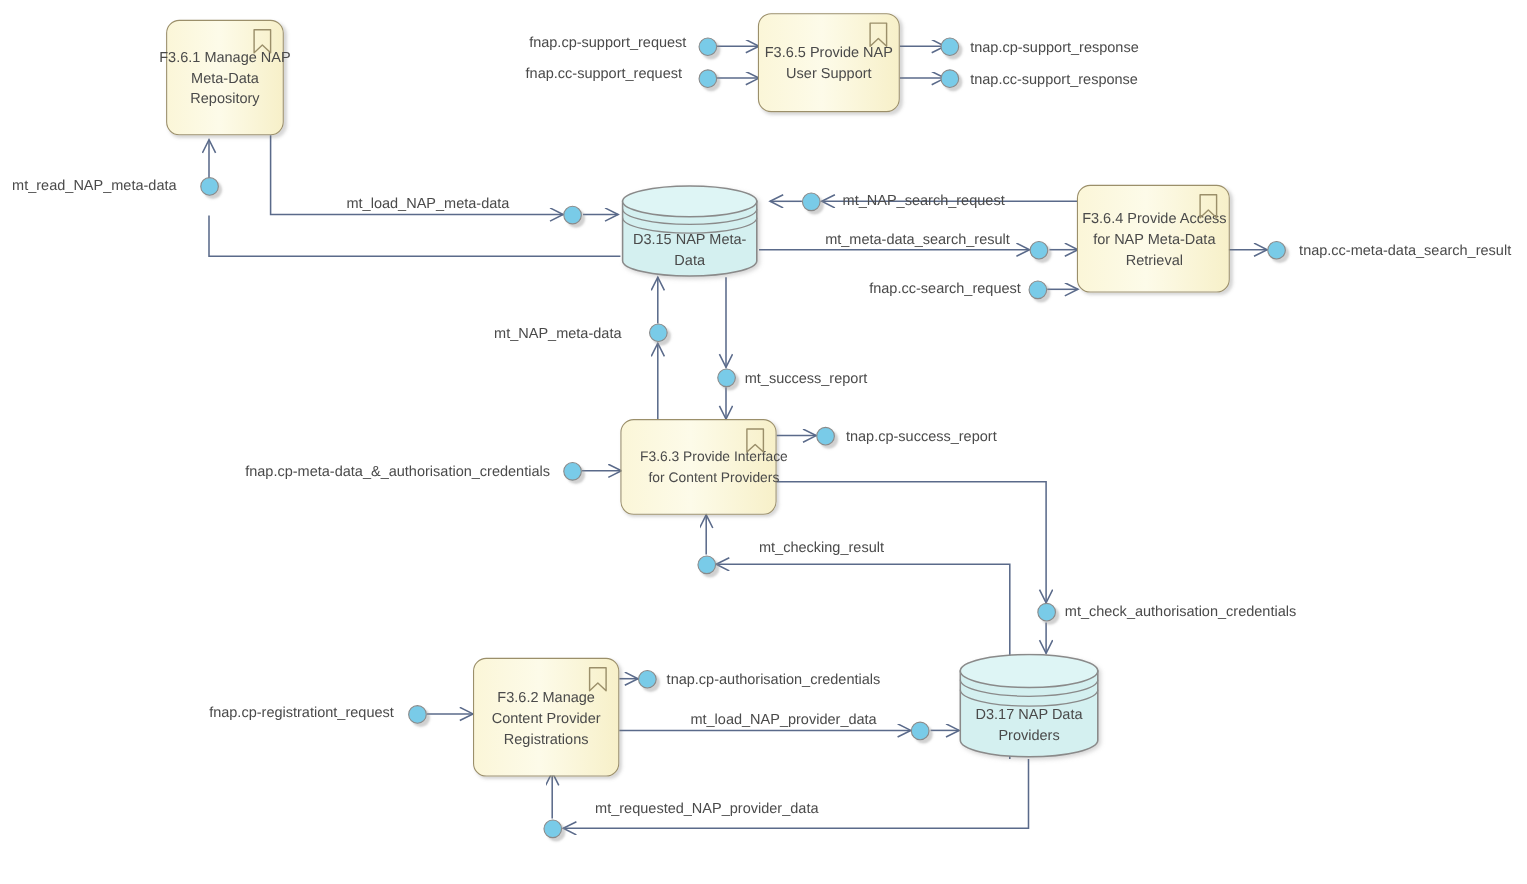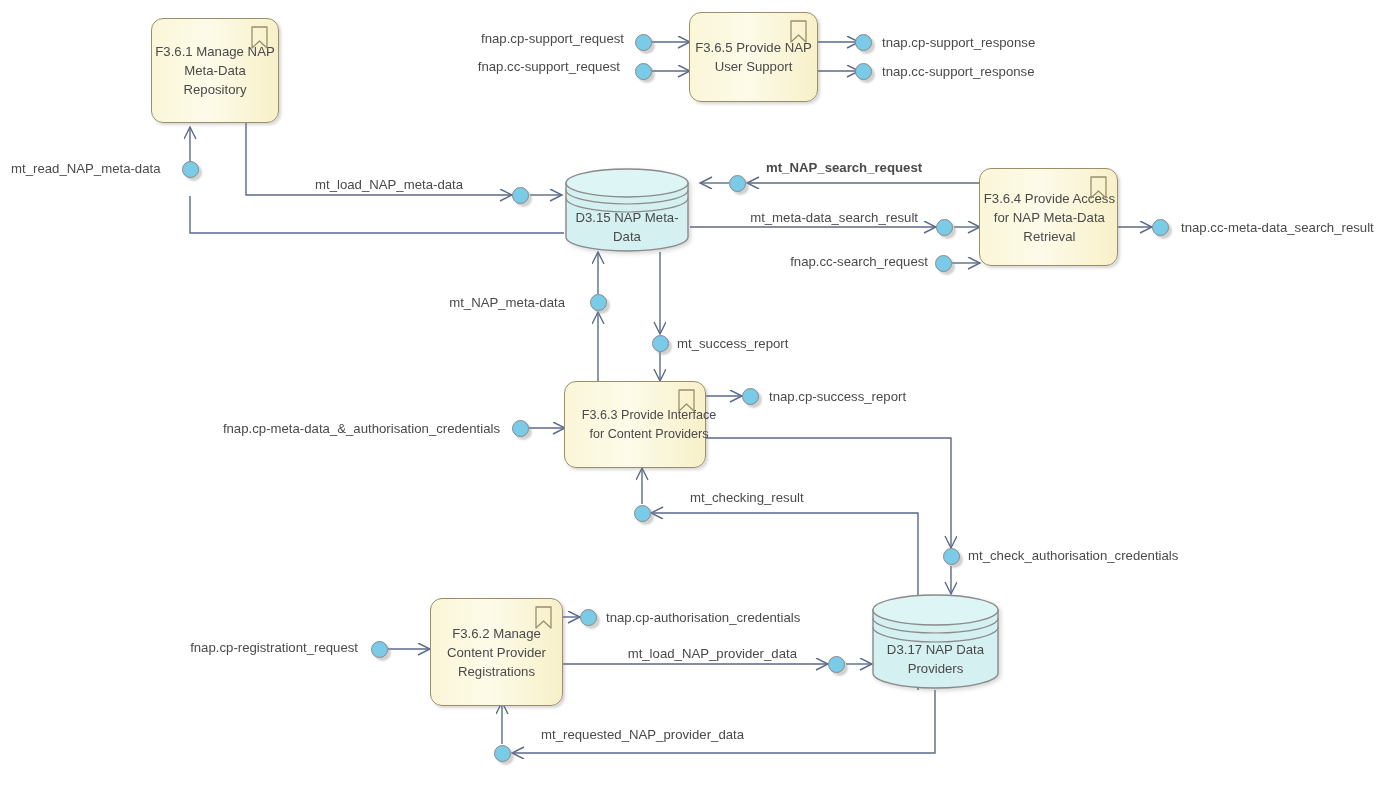--- a/index.html
+++ b/index.html
@@ -147,21 +147,21 @@
 
       <path d="M563,664 L828,664" marker-end="url(#ah)"></path>
       <path d="M846,664 L872,664" marker-end="url(#ah)"></path>
 
       <path d="M935,690 L935,753 L512,753" marker-end="url(#ah)"></path>
       <path d="M502,744 L502,702" marker-end="url(#ah)"></path>
 
     </g>
   </svg>
 
-  <div class="fnode" style="left:151px; top:18px; width:128px; height:105px;">
+  <div class="fnode" style="left:151px; top:18px; width:107px; height:105px;">
     <svg class="bookmark" viewBox="0 0 19 24">
       <path d="M2,1 L17,1 L17,22 L9.5,15 L2,22 Z" fill="none" stroke="#9b8f6a" stroke-width="1.3" stroke-linejoin="round"></path>
     </svg>
     <div class="ftext">
       <div>F3.6.1 Manage NAP</div>
       <div>Meta-Data</div>
       <div>Repository</div>
     </div>
   </div>
 
@@ -259,21 +259,21 @@
   <div class="port" style="left:494px; top:745px;"></div>
 
   <div class="elabel r" style="left:624px; top:31px;">fnap.cp-support_request</div>
   <div class="elabel r" style="left:620px; top:59px;">fnap.cc-support_request</div>
   <div class="elabel" style="left:882px; top:35px;">tnap.cp-support_response</div>
   <div class="elabel" style="left:882px; top:64px;">tnap.cc-support_response</div>
 
   <div class="elabel" style="left:11px; top:161px;">mt_read_NAP_meta-data</div>
   <div class="elabel" style="left:315px; top:177px;">mt_load_NAP_meta-data</div>
 
-  <div class="elabel" style="left:766px; top:160px;font-weight:bold;">mt_NAP_search_request</div>
+  <div class="elabel" style="left:766px; top:174px;">mt_NAP_search_request</div>
   <div class="elabel r" style="left:918px; top:210px;">mt_meta-data_search_result</div>
   <div class="elabel r" style="left:928px; top:254px;">fnap.cc-search_request</div>
   <div class="elabel" style="left:1181px; top:220px;">tnap.cc-meta-data_search_result</div>
 
   <div class="elabel r" style="left:565px; top:295px;">mt_NAP_meta-data</div>
   <div class="elabel" style="left:677px; top:336px;">mt_success_report</div>
   <div class="elabel" style="left:769px; top:389px;">tnap.cp-success_report</div>
   <div class="elabel r" style="left:500px; top:421px;">fnap.cp-meta-data_&amp;_authorisation_credentials</div>
 
   <div class="elabel" style="left:690px; top:490px;">mt_checking_result</div>

